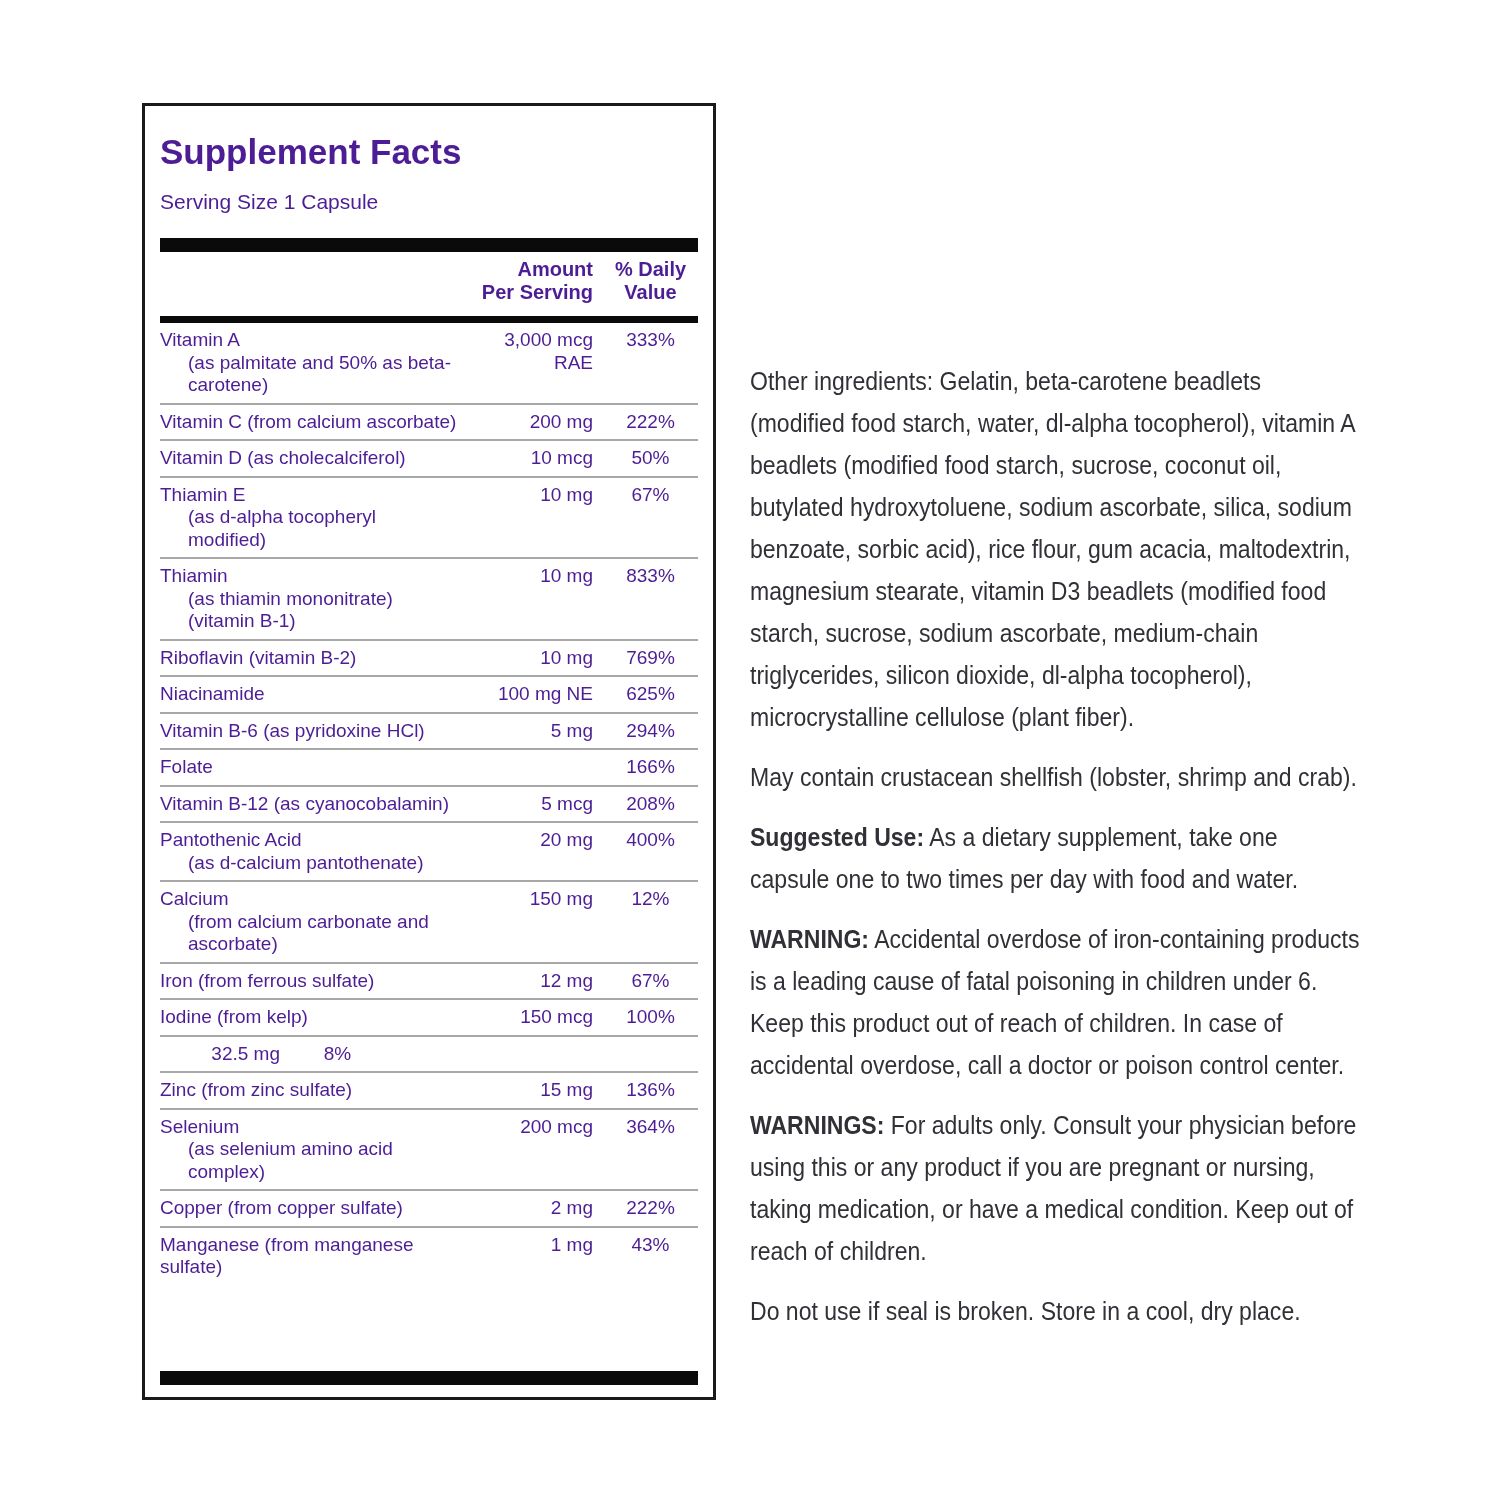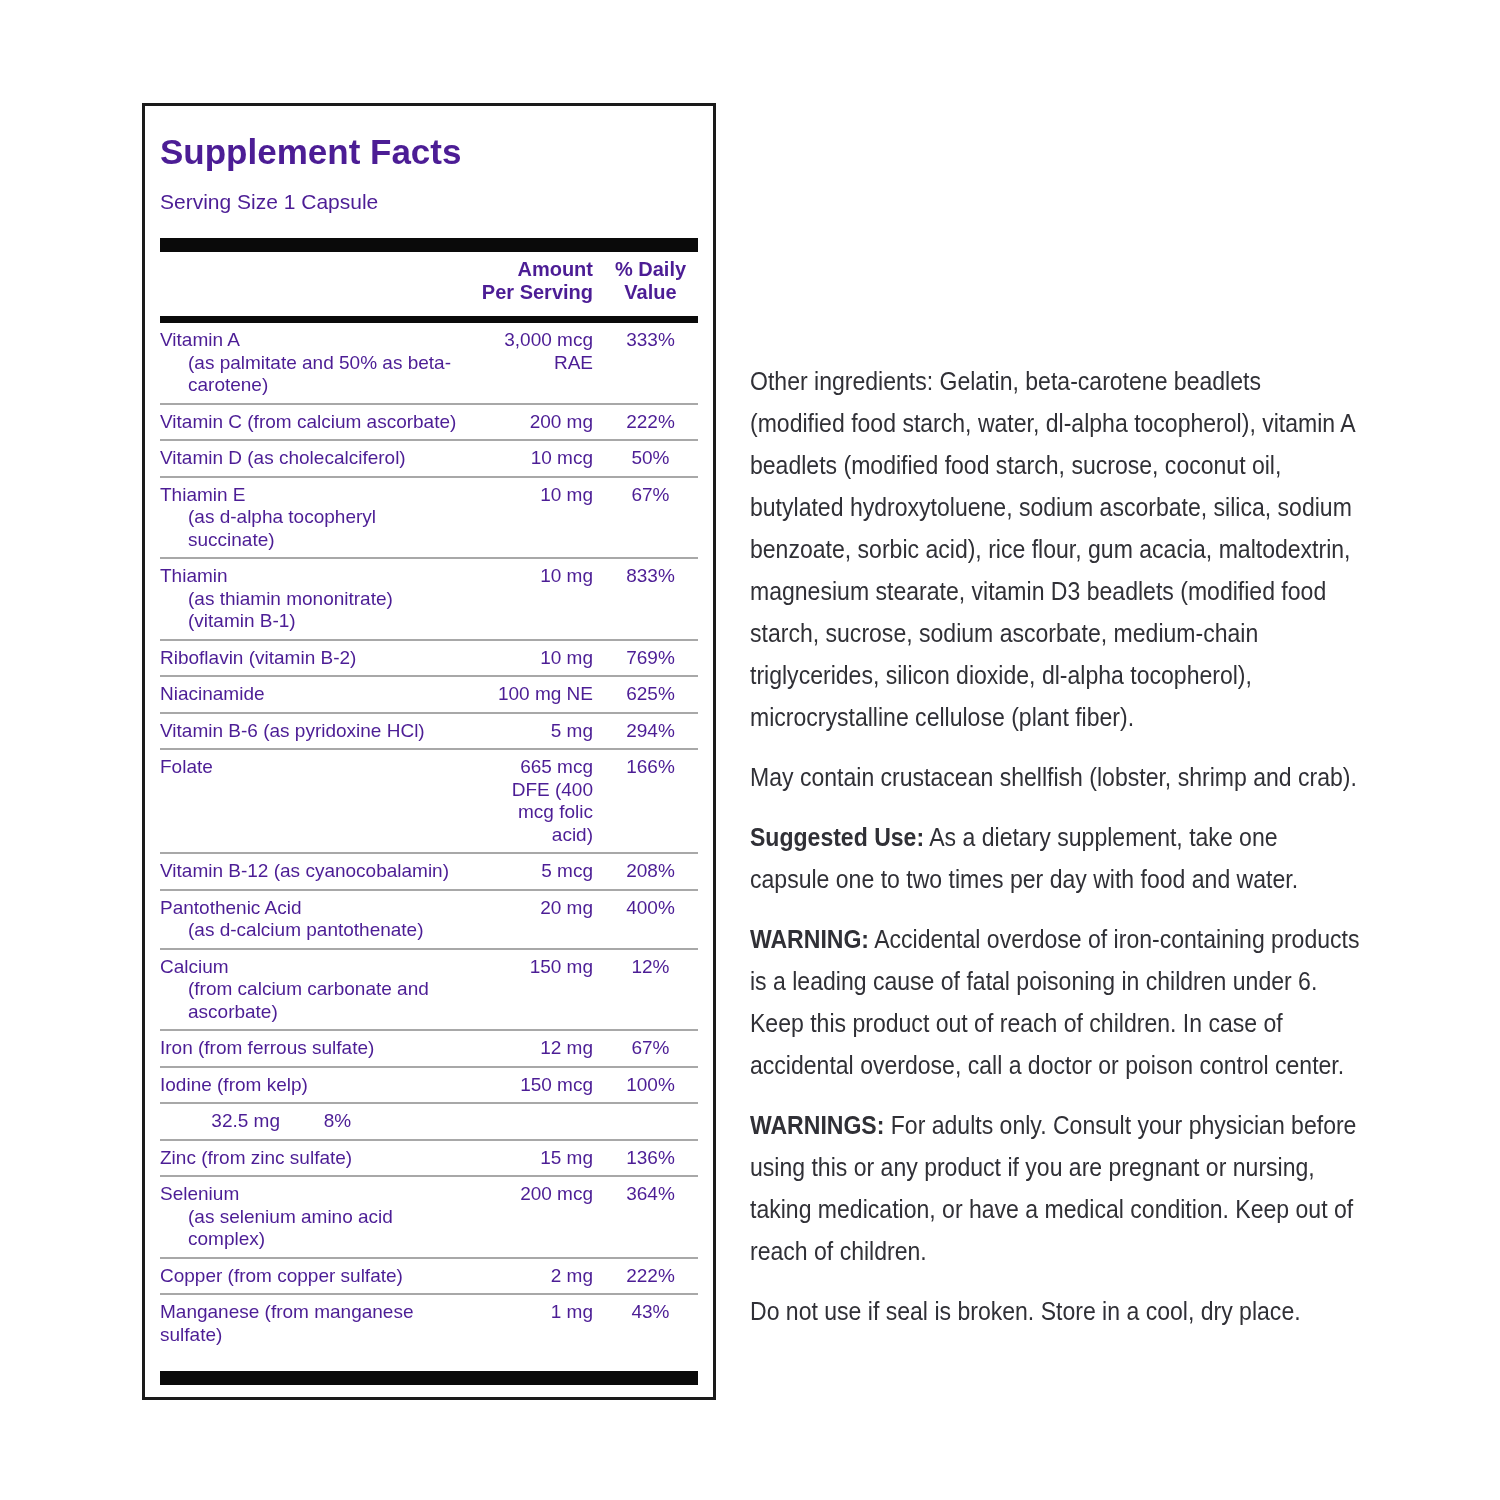--- a/index.html
+++ b/index.html
@@ -83,21 +83,21 @@
         </div>
         <div class="c-amt">
           <div>10 mcg</div>
         </div>
         <div class="c-dv">50%</div>
       </div>
       <div class="row">
         <div class="c-name">
           <div>Thiamin E</div>
           <div class="sub">(as d-alpha tocopheryl</div>
-          <div class="sub">succinate)</div>
+          <div class="sub">modified)</div>
         </div>
         <div class="c-amt">
           <div>10 mg</div>
         </div>
         <div class="c-dv">67%</div>
       </div>
       <div class="row">
         <div class="c-name">
           <div>Thiamin</div>
           <div class="sub">(as thiamin mononitrate)</div>
@@ -131,26 +131,20 @@
           <div>Vitamin B-6 (as pyridoxine HCl)</div>
         </div>
         <div class="c-amt">
           <div>5 mg</div>
         </div>
         <div class="c-dv">294%</div>
       </div>
       <div class="row">
         <div class="c-name">
           <div>Folate</div>
-        </div>
-        <div class="c-amt">
-          <div>665 mcg</div>
-          <div>DFE (400</div>
-          <div>mcg folic</div>
-          <div>acid)</div>
         </div>
         <div class="c-dv">166%</div>
       </div>
       <div class="row">
         <div class="c-name">
           <div>Vitamin B-12 (as cyanocobalamin)</div>
         </div>
         <div class="c-amt">
           <div>5 mcg</div>
         </div>

